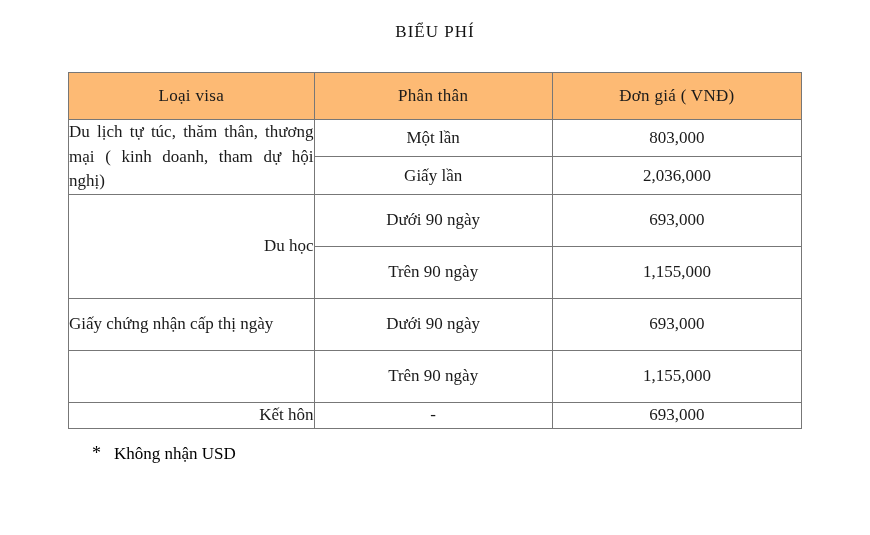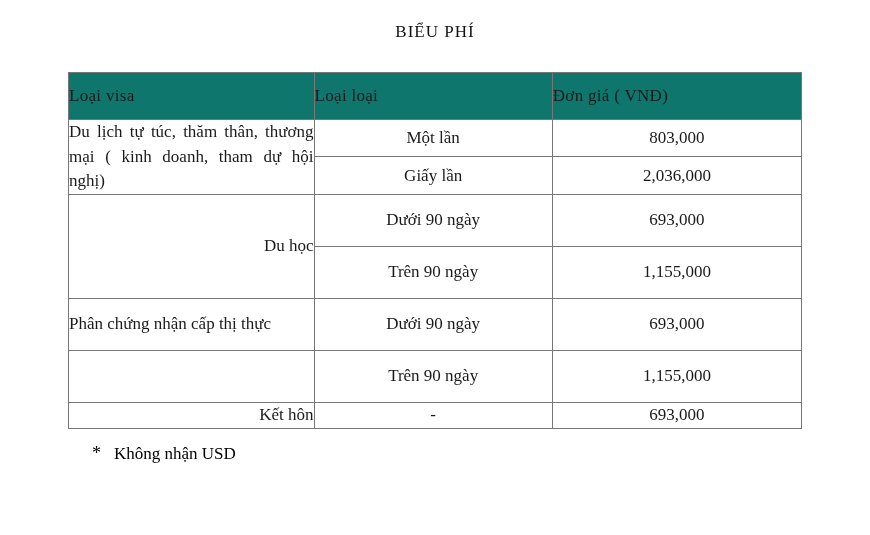--- a/index.html
+++ b/index.html
@@ -39,23 +39,23 @@
   }
   table.fee-table td,
   table.fee-table th {
     border: 1px solid #777777;
     padding: 0;
     vertical-align: middle;
     font-weight: normal;
     font-size: 17px;
   }
   thead th {
-    background: #0f766e;
+    background: #fdba74;
     height: 46px;
-    text-align: left;
+    text-align: center;
     font-size: 17px;
     letter-spacing: 0.3px;
   }
   col.c1 { width: 33.5%; }
   col.c2 { width: 32.5%; }
   col.c3 { width: 34%; }
 
   td.cat {
     text-align: right;
     padding: 6px 12px 6px 14px;
@@ -103,21 +103,21 @@
   <div class="table-wrap">
     <table class="fee-table">
       <colgroup>
         <col class="c1">
           <col class="c2">
           <col class="c3">
       </colgroup>
       <thead>
         <tr>
           <th>Loại visa</th>
-          <th>Loại loại</th>
+          <th>Phân thân</th>
           <th>Đơn giá ( VNĐ)</th>
         </tr>
       </thead>
       <tbody>
         <tr>
           <td class="cat justify" rowspan="2">Du lịch tự túc, thăm thân, thương mại ( kinh doanh, tham dự hội nghị)</td>
           <td class="sub">Một lần</td>
           <td class="price">803,000</td>
         </tr>
         <tr>
@@ -129,21 +129,21 @@
           <td class="cat" rowspan="2">Du học</td>
           <td class="sub">Dưới 90 ngày</td>
           <td class="price">693,000</td>
         </tr>
         <tr class="row-h-1">
           <td class="sub">Trên 90 ngày</td>
           <td class="price">1,155,000</td>
         </tr>
 
         <tr class="row-h-2">
-          <td class="cat justify">Phân chứng nhận cấp thị thực</td>
+          <td class="cat justify">Giấy chứng nhận cấp thị ngày</td>
           <td class="sub">Dưới 90 ngày</td>
           <td class="price">693,000</td>
         </tr>
         <tr class="row-h-2">
           <td class="cat empty"></td>
           <td class="sub">Trên 90 ngày</td>
           <td class="price">1,155,000</td>
         </tr>
 
         <tr>

